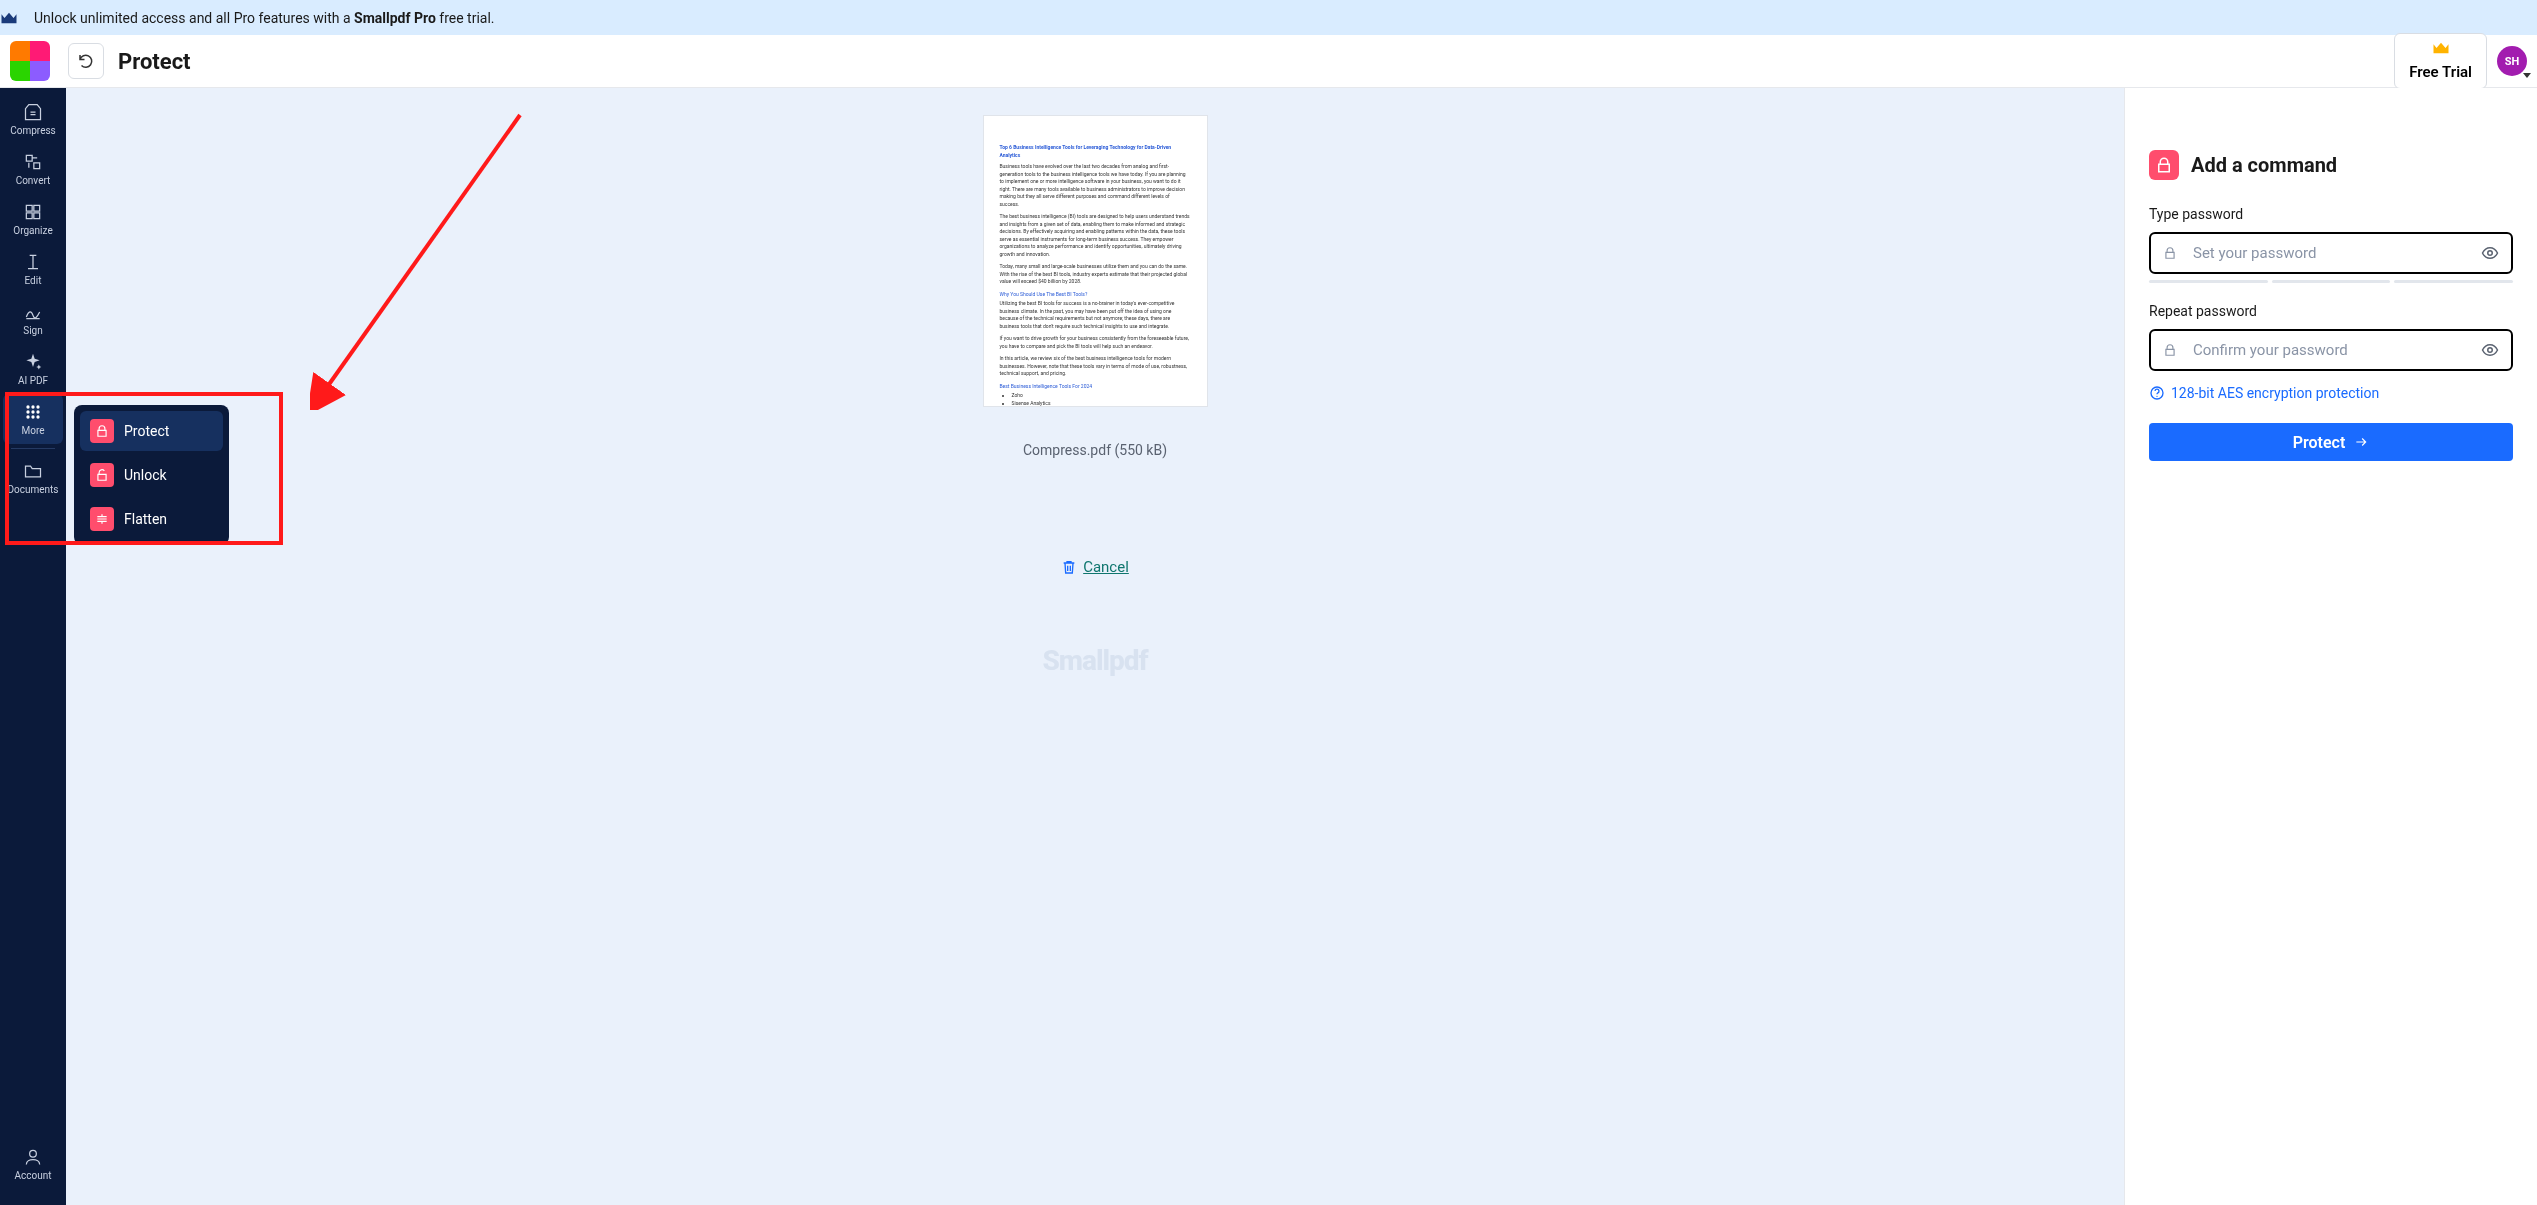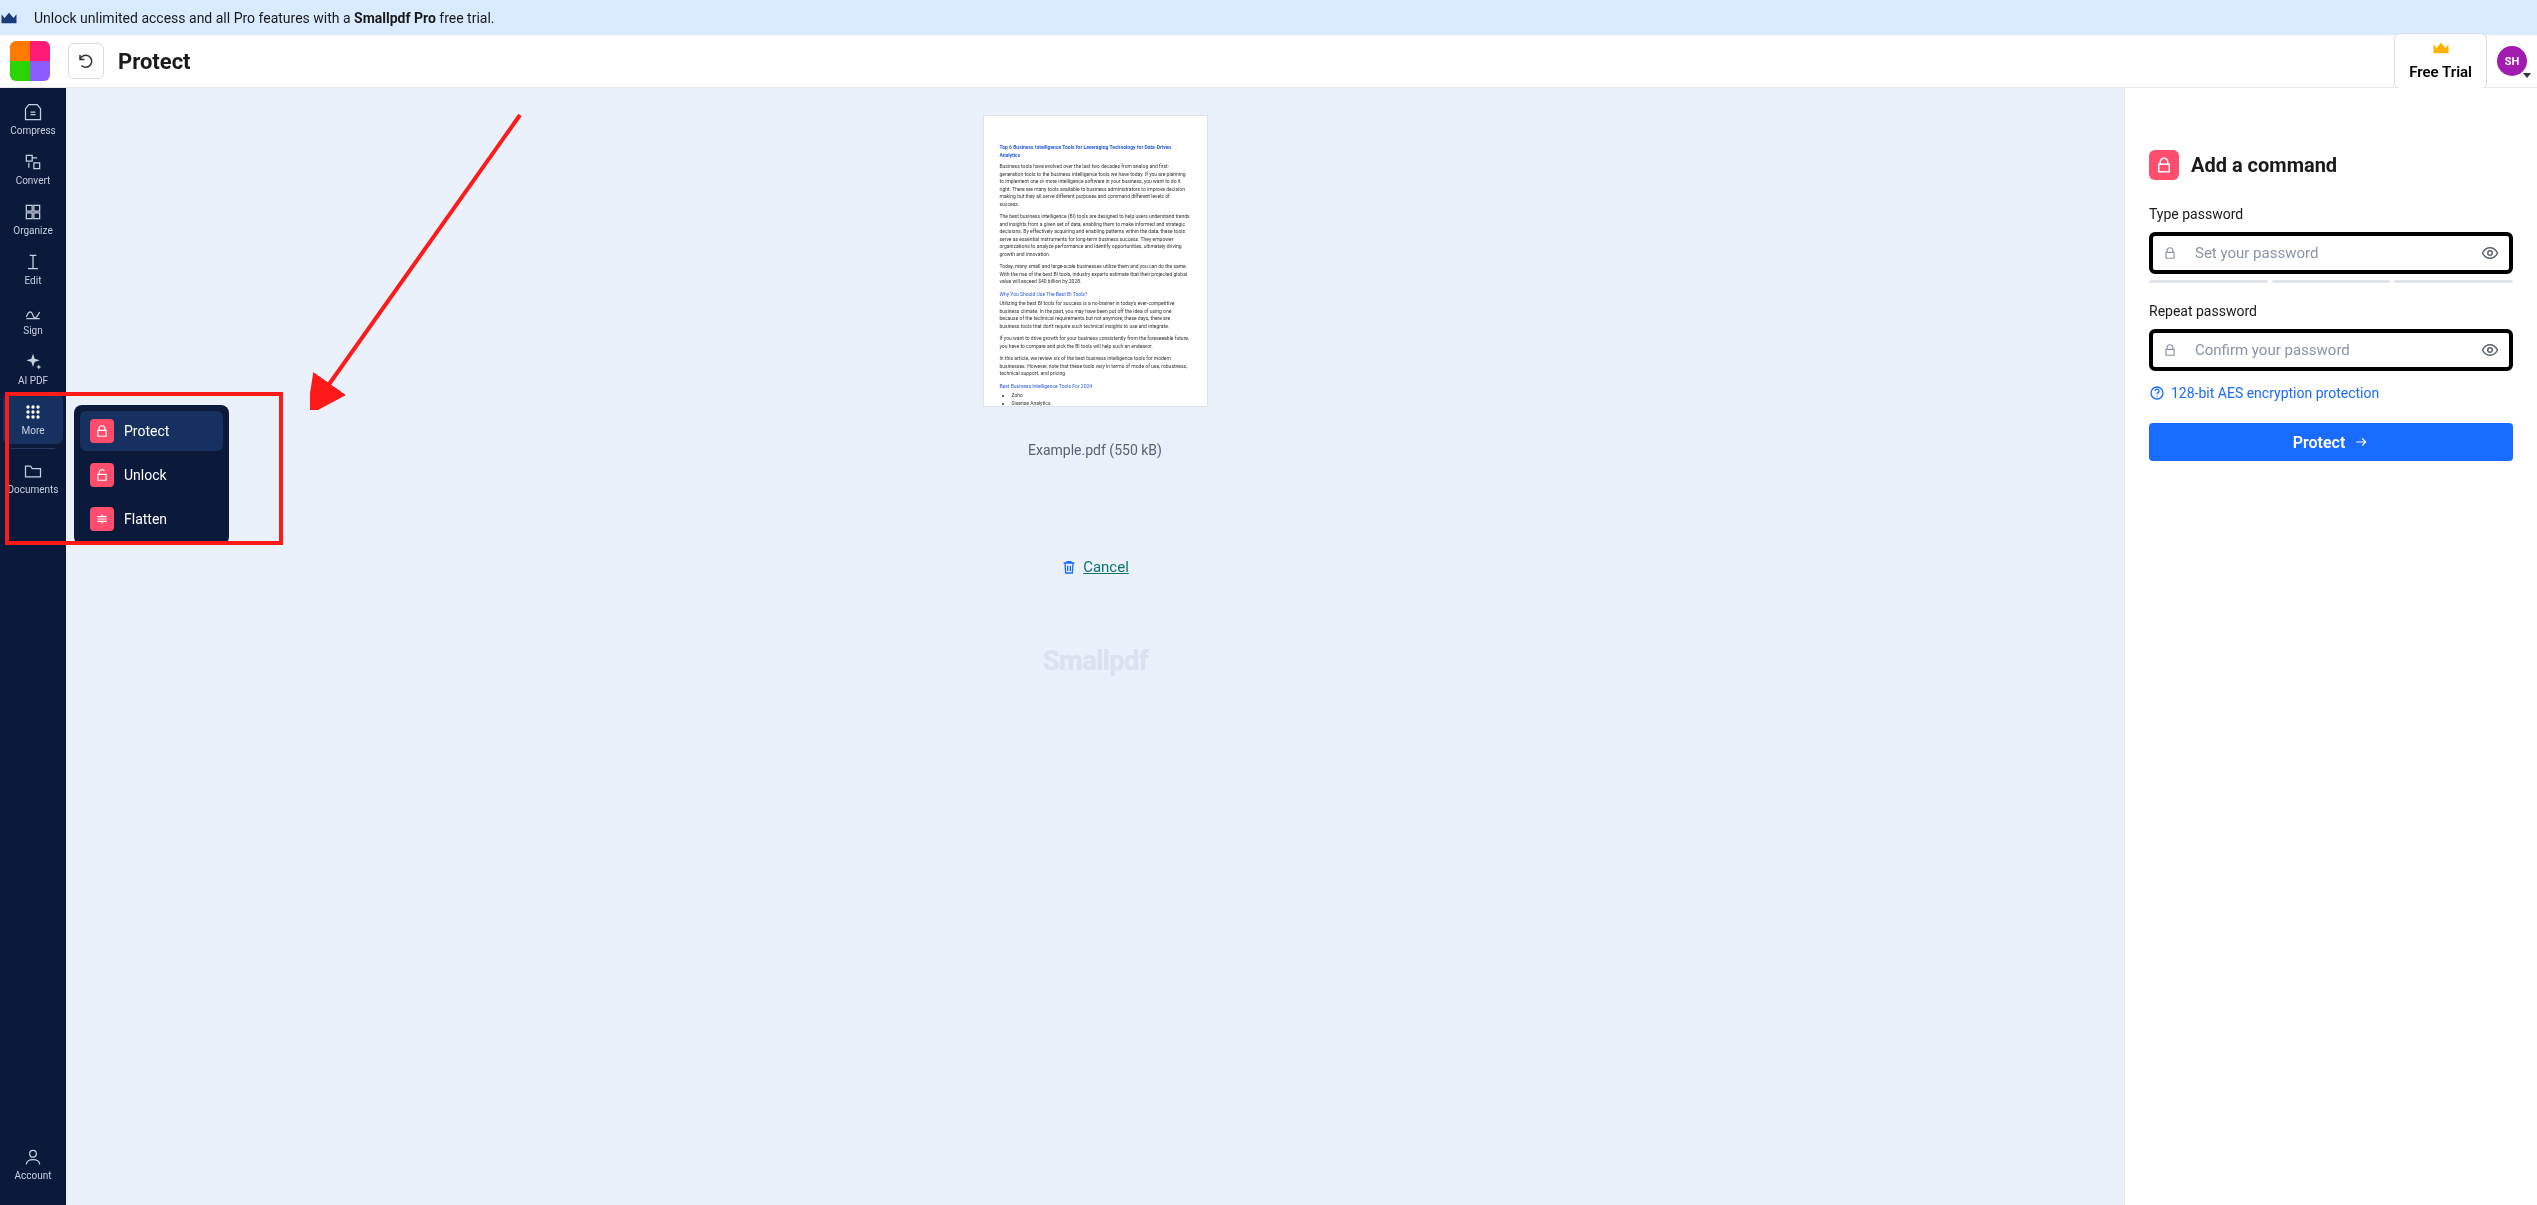--- a/index.html
+++ b/index.html
@@ -53,21 +53,21 @@
 .cancel-row span { text-decoration:underline; }
 .watermark { margin-top:68px; font-size:28px; font-weight:800; color:#d8e2f0; letter-spacing:-1px; }
 
 
 .right-panel { width:413px; background:#fff; border-left:1px solid #e6e8ec; padding:62px 24px 24px 24px; }
 .rp-head { display:flex; align-items:center; gap:12px; margin-bottom:26px; }
 .rp-head-icon { width:30px; height:30px; background:#ff4d6d; border-radius:6px; display:flex; align-items:center; justify-content:center; }
 .rp-head h2 { font-size:20px; font-weight:700; color:#1a1a1a; }
 .field-label { font-size:14px; color:#1a1a1a; margin-bottom:10px; display:block; }
 .pw-field { position:relative; margin-bottom:6px; }
-.pw-field input { width:100%; height:42px; border:4px solid #000000; border-radius:6px; padding:0 42px 0 42px; font-size:15px; color:#333; }
+.pw-field input { width:100%; height:42px; border:2px solid #000000; border-radius:6px; padding:0 42px 0 42px; font-size:15px; color:#333; }
 .pw-field input::placeholder { color:#8a94a6; }
 .pw-field .left-ic { position:absolute; left:14px; top:50%; transform:translateY(-50%); color:#8a94a6; }
 .pw-field .right-ic { position:absolute; right:14px; top:50%; transform:translateY(-50%); color:#5a6270; cursor:pointer; }
 .strength-bars { display:flex; gap:4px; margin-bottom:20px; }
 .strength-bars div { flex:1; height:3px; background:#e2e6ec; border-radius:2px; }
 .enc-note { display:flex; align-items:center; gap:6px; font-size:14px; color:#1a6bff; margin:14px 0 22px 0; }
 .protect-btn { width:100%; height:38px; background:#1a6bff; color:#fff; border:none; border-radius:4px; font-size:16px; font-weight:600; display:flex; align-items:center; justify-content:center; gap:8px; cursor:pointer; }
 
 svg { display:block; }
 </style>
@@ -192,21 +192,21 @@
       <p>Utilizing the best BI tools for success is a no-brainer in today's ever-competitive business climate. In the past, you may have been put off the idea of using one because of the technical requirements but not anymore; these days, there are business tools that don't require such technical insights to use and integrate.</p>
       <p>If you want to drive growth for your business consistently from the foreseeable future, you have to compare and pick the BI tools will help such an endeavor.</p>
       <p>In this article, we review six of the best business intelligence tools for modern businesses. However, note that these tools vary in terms of mode of use, robustness, technical support, and pricing.</p>
       <div class="sub">Best Business Intelligence Tools For 2024</div>
       <ul>
           <li>Zoho</li>
           <li>Sisense Analytics</li>
         </ul>
     </div>
     <div class="file-caption">
-      <span>Example.pdf</span>
+      <span>Compress.pdf</span>
       <span>(550 kB)</span>
     </div>
     <div class="cancel-row">
       <svg width="16" height="18" viewBox="0 0 24 24">
           <path fill="none" stroke="#1a6bff" stroke-width="2" d="M4 6h16M9 6V4h6v2M6 6l1 15h10l1-15M10 10v8M14 10v8"></path>
         </svg>
       <span>Cancel</span>
     </div>
     <div class="watermark">Smallpdf</div>
   </div>

